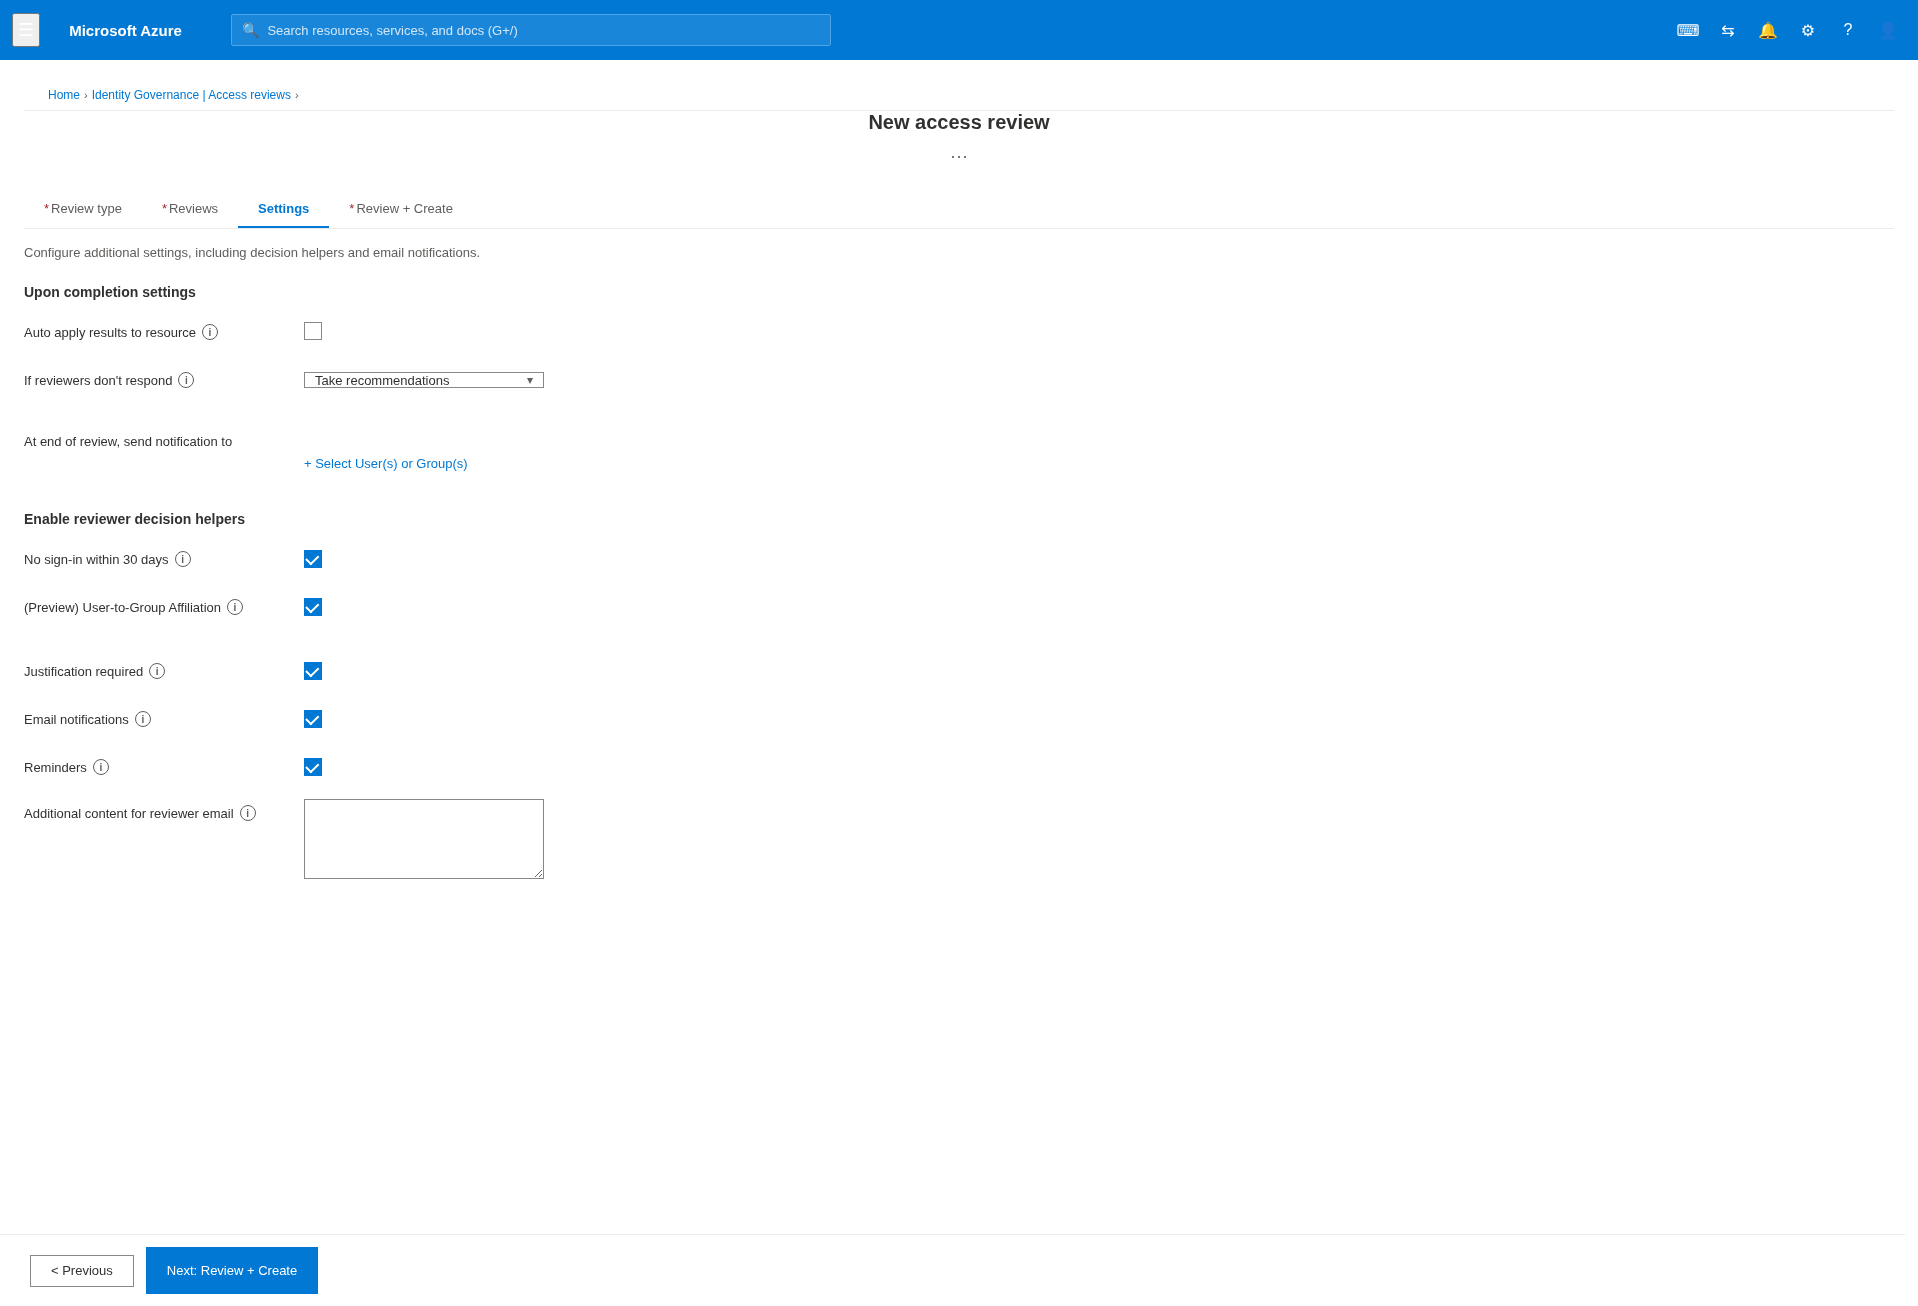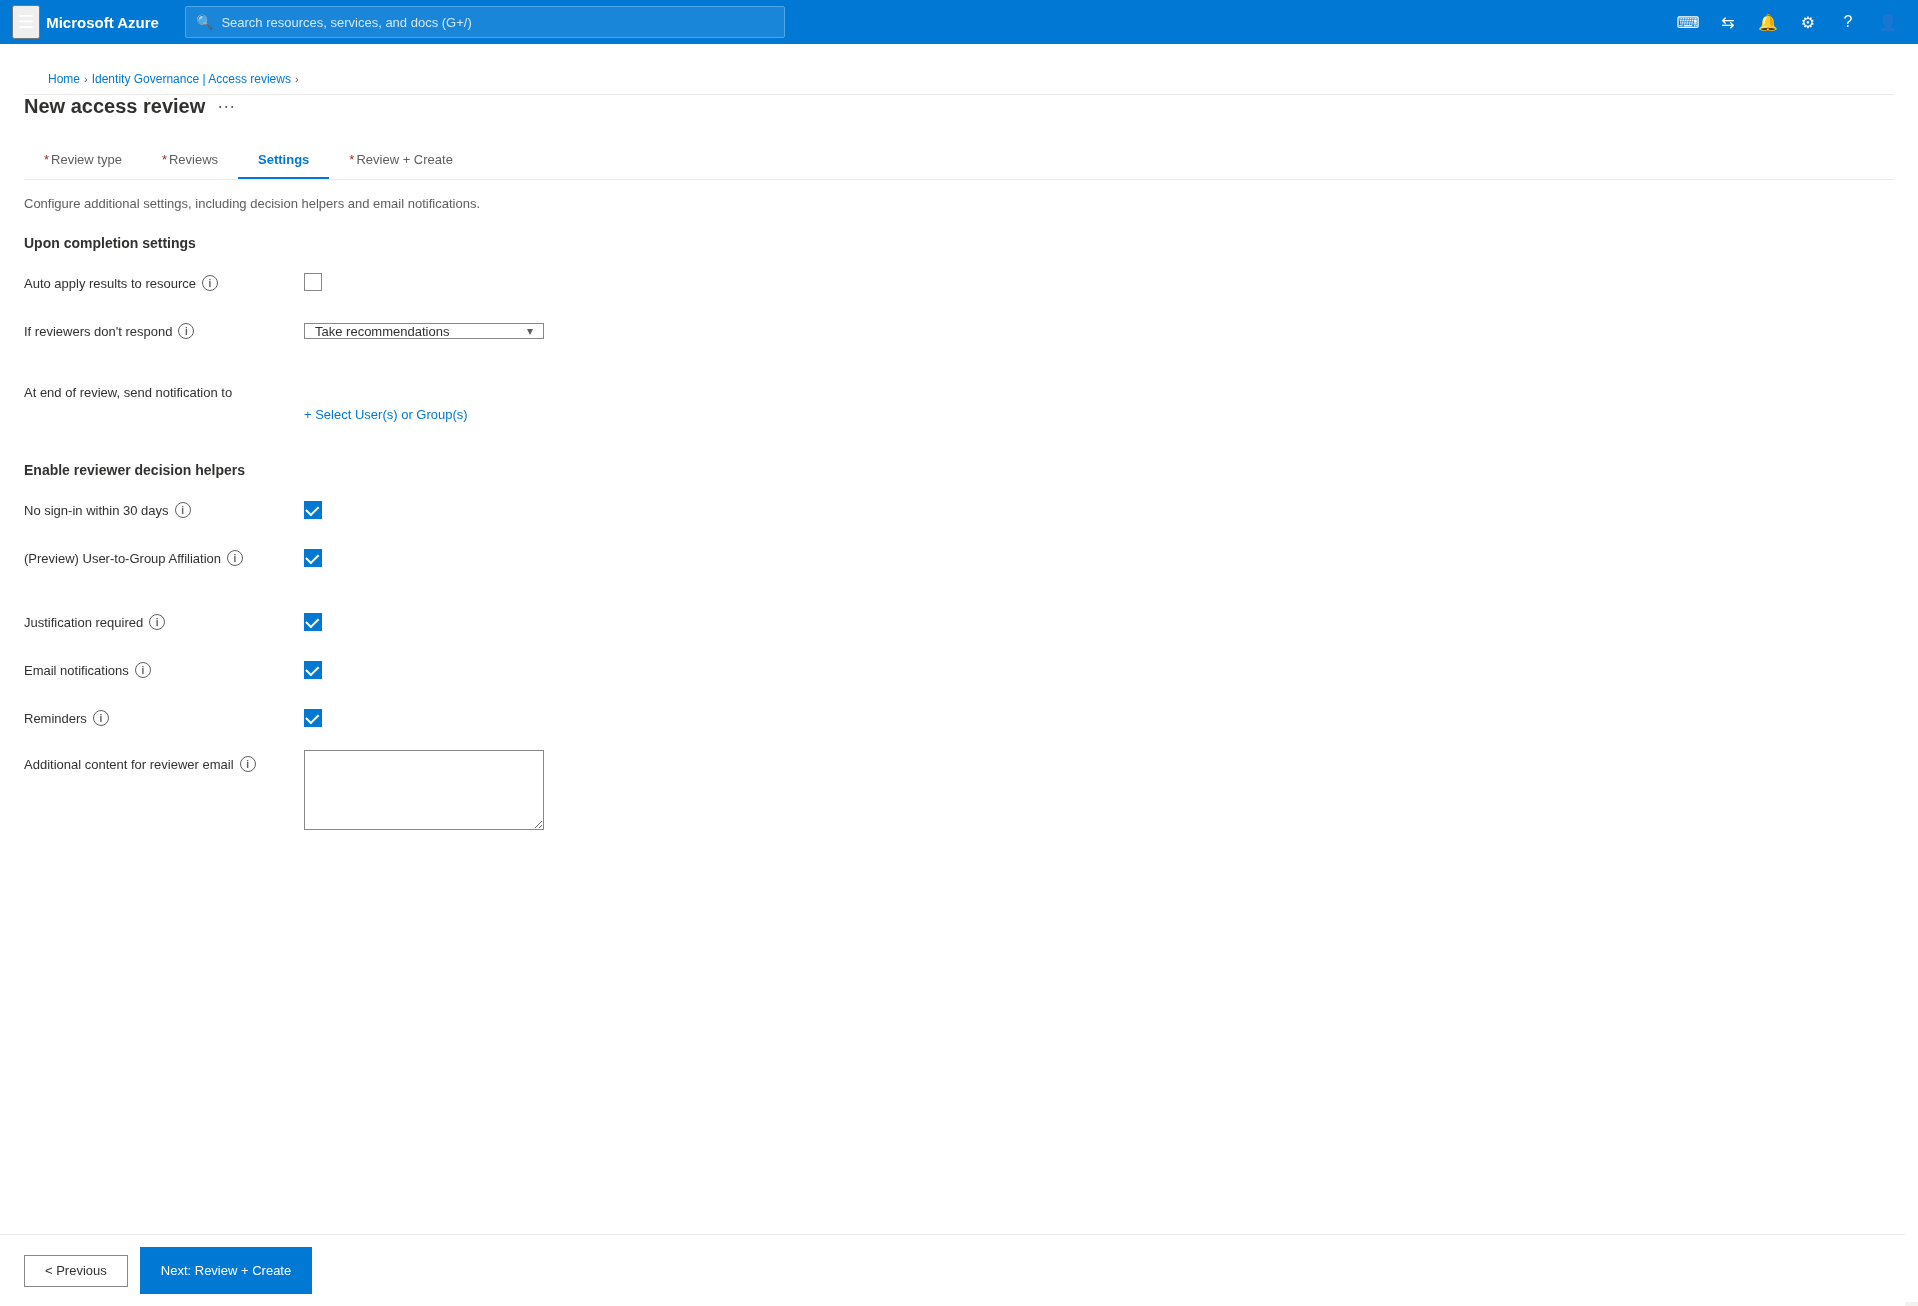--- a/index.html
+++ b/index.html
@@ -1,25 +1,25 @@
 <!DOCTYPE html>
 <html><head>
   <meta charset="utf-8">
   <style>
     * { box-sizing: border-box; margin: 0; padding: 0; }
     body { font-family: 'Segoe UI', Arial, sans-serif; font-size: 13px; color: #333; background: #f3f2f1; }
 
     
     .topbar {
       background: #0078d4;
-      height: 44px;
+      height: 60px;
       display: flex;
       align-items: center;
       padding: 0 12px;
-      gap: 6px;
+      gap: 29px;
     }
     .topbar-hamburger {
       color: white;
       font-size: 18px;
       cursor: pointer;
       padding: 4px;
     }
     .topbar-title {
       color: white;
       font-weight: 600;
@@ -87,20 +87,21 @@
       background: white;
       min-height: calc(100vh - 48px);
       padding: 20px 24px 80px 24px;
     }
 
     .page-header {
       display: flex;
       align-items: center;
       gap: 12px;
       margin-bottom: 24px;
+      flex-direction: column;
     }
     .page-title {
       font-size: 20px;
       font-weight: 600;
       color: #323130;
     }
     .page-more {
       color: #605e5c;
       font-size: 18px;
       cursor: pointer;
@@ -258,21 +259,21 @@
     }
 
     
     .footer-bar {
       position: fixed;
       bottom: 0;
       left: 0;
       right: 13px;
       background: white;
       border-top: 1px solid #edebe9;
-      padding: 12px 24px;
+      padding: 12px 30px;
       display: flex;
       align-items: center;
       gap: 12px;
     }
     .btn-secondary {
       padding: 6px 20px;
       border: 1px solid #8a8886;
       background: white;
       font-size: 13px;
       cursor: pointer;

